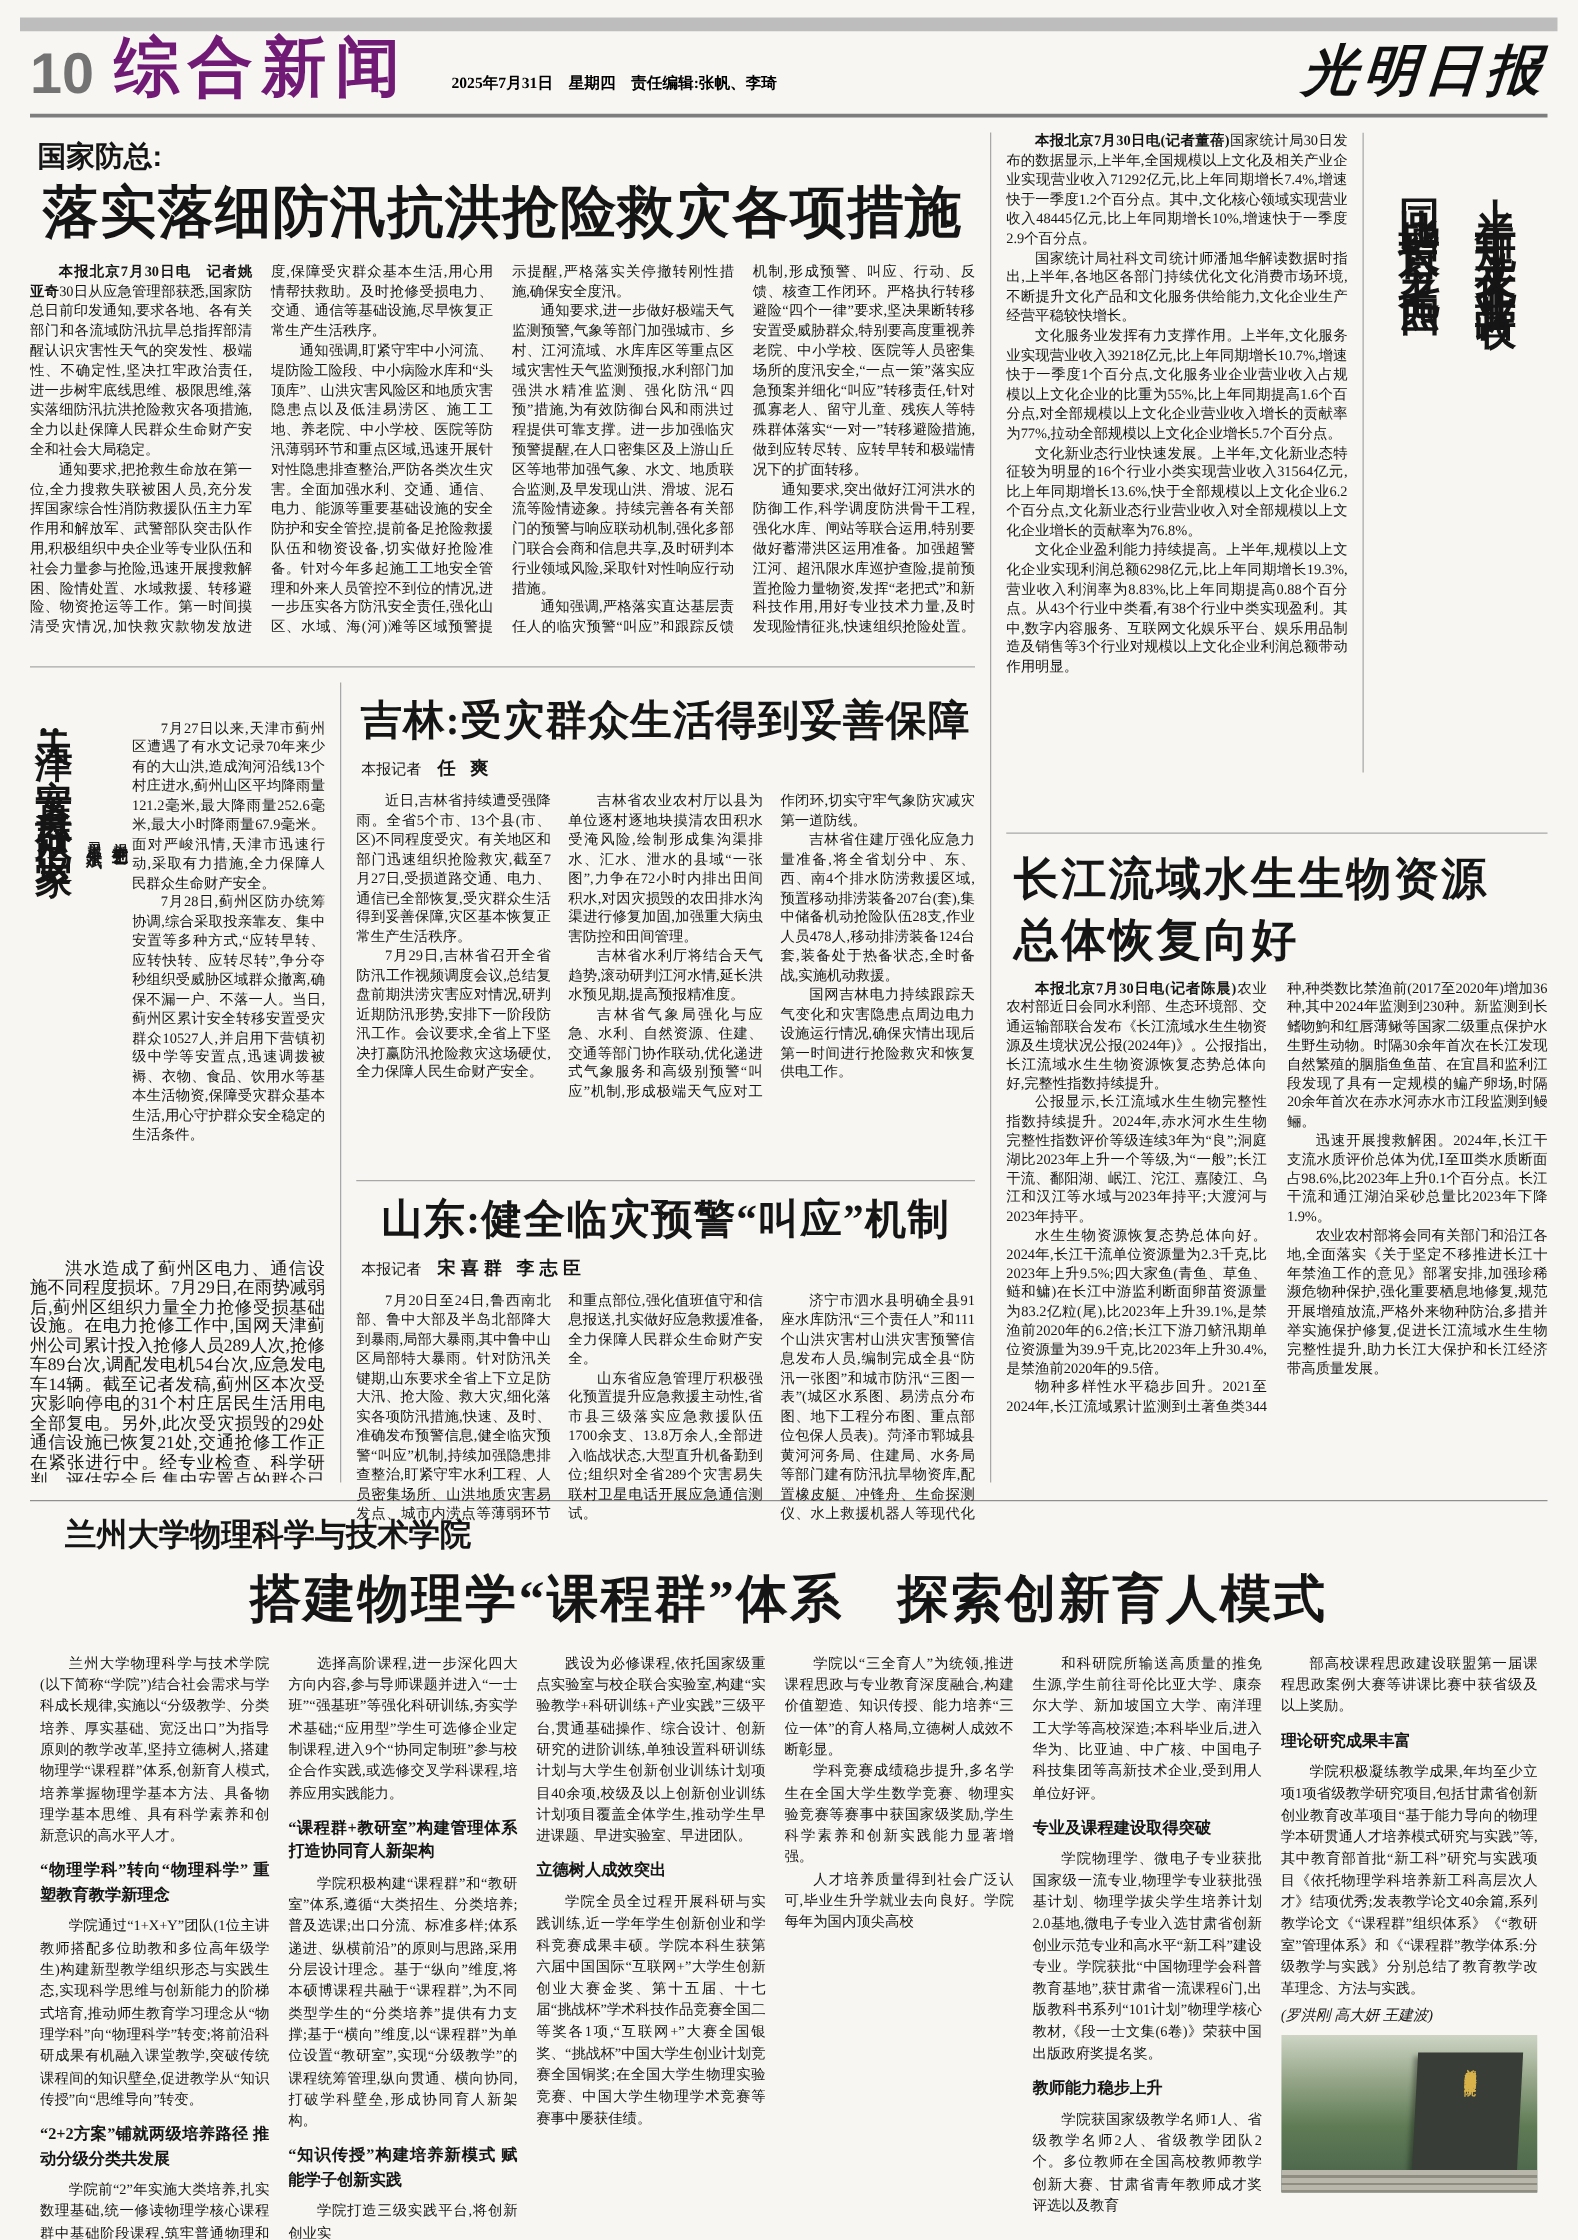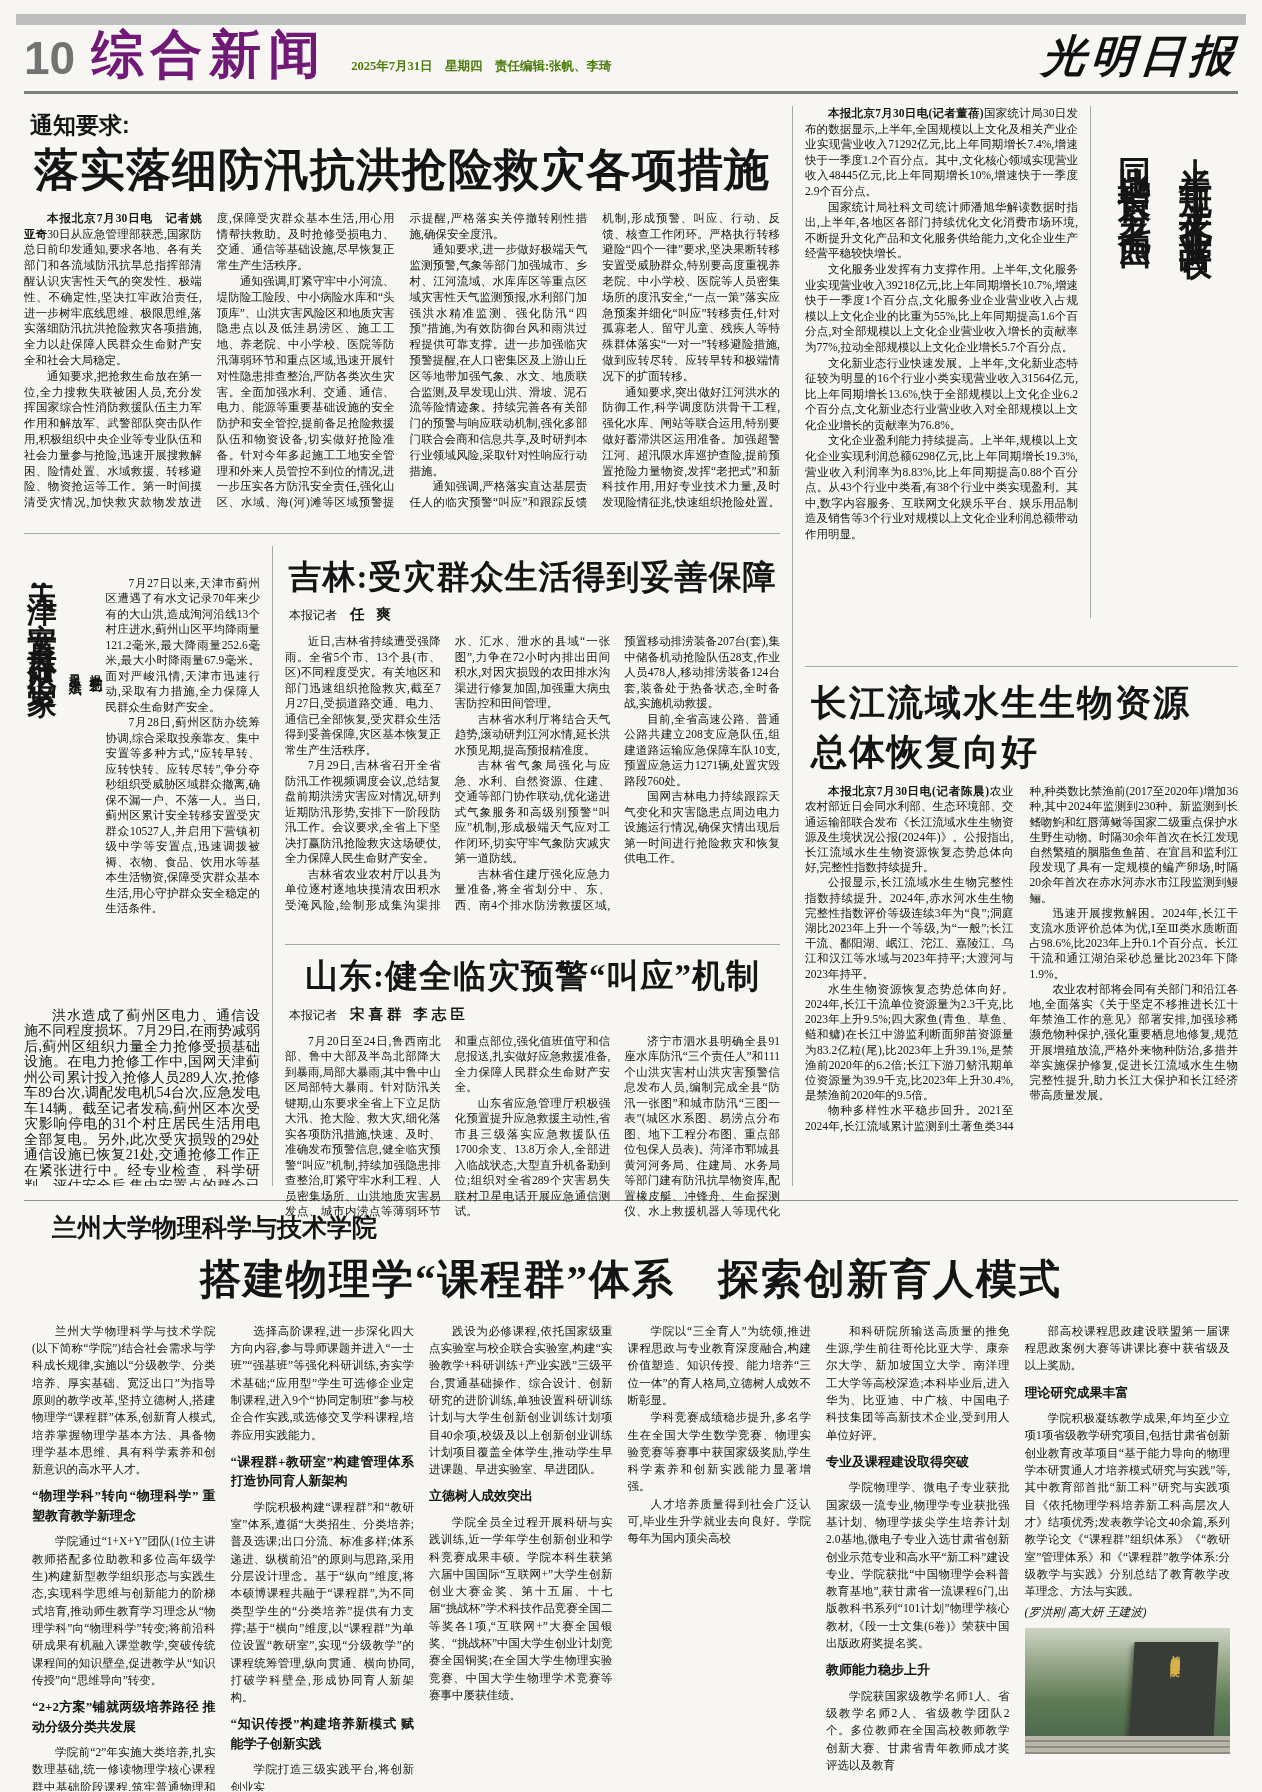--- a/index.html
+++ b/index.html
@@ -7,21 +7,21 @@
     width:1262px;height:1792px;
     background:#f7f6f2;color:#151515;
     font-family:"Liberation Serif","DejaVu Serif",serif;
     overflow:hidden;position:relative;
   }
   .topbar{margin:14px 16px 0;height:11px;background:#bdbdbd;}
   
   .header{margin:0 24px;display:flex;align-items:flex-end;padding:4px 0 10px;border-bottom:3px solid #7d7d7d;}
   .pagenum{font-family:"Liberation Sans",sans-serif;font-size:46px;font-weight:bold;color:#737373;line-height:1;}
   .section-title{font-size:52px;font-weight:bold;color:#701a75;letter-spacing:7px;line-height:1;margin-left:16px;}
-  .edition{font-size:12.5px;font-weight:600;color:#4d7c0f;margin-left:24px;padding-bottom:6px;}
+  .edition{font-size:12.5px;font-weight:600;color:#000000;margin-left:34px;padding-bottom:6px;}
   .masthead{margin-left:auto;font-size:44px;font-weight:bold;font-style:italic;letter-spacing:5px;color:#111;line-height:1;padding-bottom:2px;transform:skewX(-4deg);}
   
   .main{margin:12px 24px 0;display:flex;}
   .left-col{width:756px;flex:0 0 756px;}
   .right-col{flex:1;min-width:0;padding-left:12px;}
   .vr{width:1px;background:#a8a8a8;margin-left:12px;}
   .h-rule{border:none;border-top:1px solid #a8a8a8;margin:12px 0;}
   p.para{margin:0;text-indent:2em;}
   p.para b{font-weight:bold;}
   b:empty{display:none;}
@@ -76,21 +76,21 @@
   <span class="pagenum">10</span>
   <span class="section-title">综合新闻</span>
   <span class="edition">2025年7月31日　星期四　责任编辑:张帆、李琦</span>
   <span class="masthead">光明日报</span>
 </div>
 
 <div class="main">
 
   <div class="left-col">
     <div>
-      <div class="flood-kicker">通知要求:</div>
+      <div class="flood-kicker">国家防总:</div>
       <div class="flood-headline">落实落细防汛抗洪抢险救灾各项措施</div>
       <div class="flood-body">
           <p class="para"><b>本报北京7月30日电　记者姚亚奇</b><span>30日从应急管理部获悉,国家防总日前印发通知,要求各地、各有关部门和各流域防汛抗旱总指挥部清醒认识灾害性天气的突发性、极端性、不确定性,坚决扛牢政治责任,进一步树牢底线思维、极限思维,落实落细防汛抗洪抢险救灾各项措施,全力以赴保障人民群众生命财产安全和社会大局稳定。</span></p>
           <p class="para"><span>通知要求,把抢救生命放在第一位,全力搜救失联被困人员,充分发挥国家综合性消防救援队伍主力军作用和解放军、武警部队突击队作用,积极组织中央企业等专业队伍和社会力量参与抢险,迅速开展搜救解困、险情处置、水域救援、转移避险、物资抢运等工作。第一时间摸清受灾情况,加快救灾款物发放进度,保障受灾群众基本生活,用心用情帮扶救助。及时抢修受损电力、交通、通信等基础设施,尽早恢复正常生产生活秩序。</span></p>
           <p class="para"><span>通知强调,盯紧守牢中小河流、堤防险工险段、中小病险水库和“头顶库”、山洪灾害风险区和地质灾害隐患点以及低洼易涝区、施工工地、养老院、中小学校、医院等防汛薄弱环节和重点区域,迅速开展针对性隐患排查整治,严防各类次生灾害。全面加强水利、交通、通信、电力、能源等重要基础设施的安全防护和安全管控,提前备足抢险救援队伍和物资设备,切实做好抢险准备。针对今年多起施工工地安全管理和外来人员管控不到位的情况,进一步压实各方防汛安全责任,强化山区、水域、海(河)滩等区域预警提示提醒,严格落实关停撤转刚性措施,确保安全度汛。</span></p>
           <p class="para"><span>通知要求,进一步做好极端天气监测预警,气象等部门加强城市、乡村、江河流域、水库库区等重点区域灾害性天气监测预报,水利部门加强洪水精准监测、强化防汛“四预”措施,为有效防御台风和雨洪过程提供可靠支撑。进一步加强临灾预警提醒,在人口密集区及上游山丘区等地带加强气象、水文、地质联合监测,及早发现山洪、滑坡、泥石流等险情迹象。持续完善各有关部门的预警与响应联动机制,强化多部门联合会商和信息共享,及时研判本行业领域风险,采取针对性响应行动措施。</span></p>
           <p class="para"><span>通知强调,严格落实直达基层责任人的临灾预警“叫应”和跟踪反馈机制,形成预警、叫应、行动、反馈、核查工作闭环。严格执行转移避险“四个一律”要求,坚决果断转移安置受威胁群众,特别要高度重视养老院、中小学校、医院等人员密集场所的度汛安全,“一点一策”落实应急预案并细化“叫应”转移责任,针对孤寡老人、留守儿童、残疾人等特殊群体落实“一对一”转移避险措施,做到应转尽转、应转早转和极端情况下的扩面转移。</span></p>
           <p class="para"><span>通知要求,突出做好江河洪水的防御工作,科学调度防洪骨干工程,强化水库、闸站等联合运用,特别要做好蓄滞洪区运用准备。加强超警江河、超汛限水库巡护查险,提前预置抢险力量物资,发挥“老把式”和新科技作用,用好专业技术力量,及时发现险情征兆,快速组织抢险处置。各类水库水电站防汛“三个责任人”要到岗到位、履职尽责,强化巡查值守和应急处置。</span></p>
         </div>
     </div>
@@ -126,21 +126,20 @@
             <span>本报记者</span>
             <span class="byline-name">任 爽</span>
           </div>
           <div class="jilin-body">
               <p class="para"><span>近日,吉林省持续遭受强降雨。全省5个市、13个县(市、区)不同程度受灾。有关地区和部门迅速组织抢险救灾,截至7月27日,受损道路交通、电力、通信已全部恢复,受灾群众生活得到妥善保障,灾区基本恢复正常生产生活秩序。</span></p>
               <p class="para"><span>7月29日,吉林省召开全省防汛工作视频调度会议,总结复盘前期洪涝灾害应对情况,研判近期防汛形势,安排下一阶段防汛工作。会议要求,全省上下坚决打赢防汛抢险救灾这场硬仗,全力保障人民生命财产安全。</span></p>
               <p class="para"><span>吉林省农业农村厅以县为单位逐村逐地块摸清农田积水受淹风险,绘制形成集沟渠排水、汇水、泄水的县域“一张图”,力争在72小时内排出田间积水,对因灾损毁的农田排水沟渠进行修复加固,加强重大病虫害防控和田间管理。</span></p>
               <p class="para"><span>吉林省水利厅将结合天气趋势,滚动研判江河水情,延长洪水预见期,提高预报精准度。</span></p>
               <p class="para"><span>吉林省气象局强化与应急、水利、自然资源、住建、交通等部门协作联动,优化递进式气象服务和高级别预警“叫应”机制,形成极端天气应对工作闭环,切实守牢气象防灾减灾第一道防线。</span></p>
               <p class="para"><span>吉林省住建厅强化应急力量准备,将全省划分中、东、西、南4个排水防涝救援区域,预置移动排涝装备207台(套),集中储备机动抢险队伍28支,作业人员478人,移动排涝装备124台套,装备处于热备状态,全时备战,实施机动救援。</span></p>
-              <p class="para"><span>目前,全省高速公路、普通公路共建立208支应急队伍,组建道路运输应急保障车队10支,预置应急运力1271辆,处置灾毁路段760处。</span></p>
               <p class="para"><span>国网吉林电力持续跟踪天气变化和灾害隐患点周边电力设施运行情况,确保灾情出现后第一时间进行抢险救灾和恢复供电工作。</span></p>
             </div>
         </div>
         <hr class="h-rule">
         <div>
           <div class="sub-headline">山东:健全临灾预警“叫应”机制</div>
           <div class="byline-row">
             <span>本报记者</span>
             <span class="byline-name">宋喜群 李志臣</span>
           </div>

